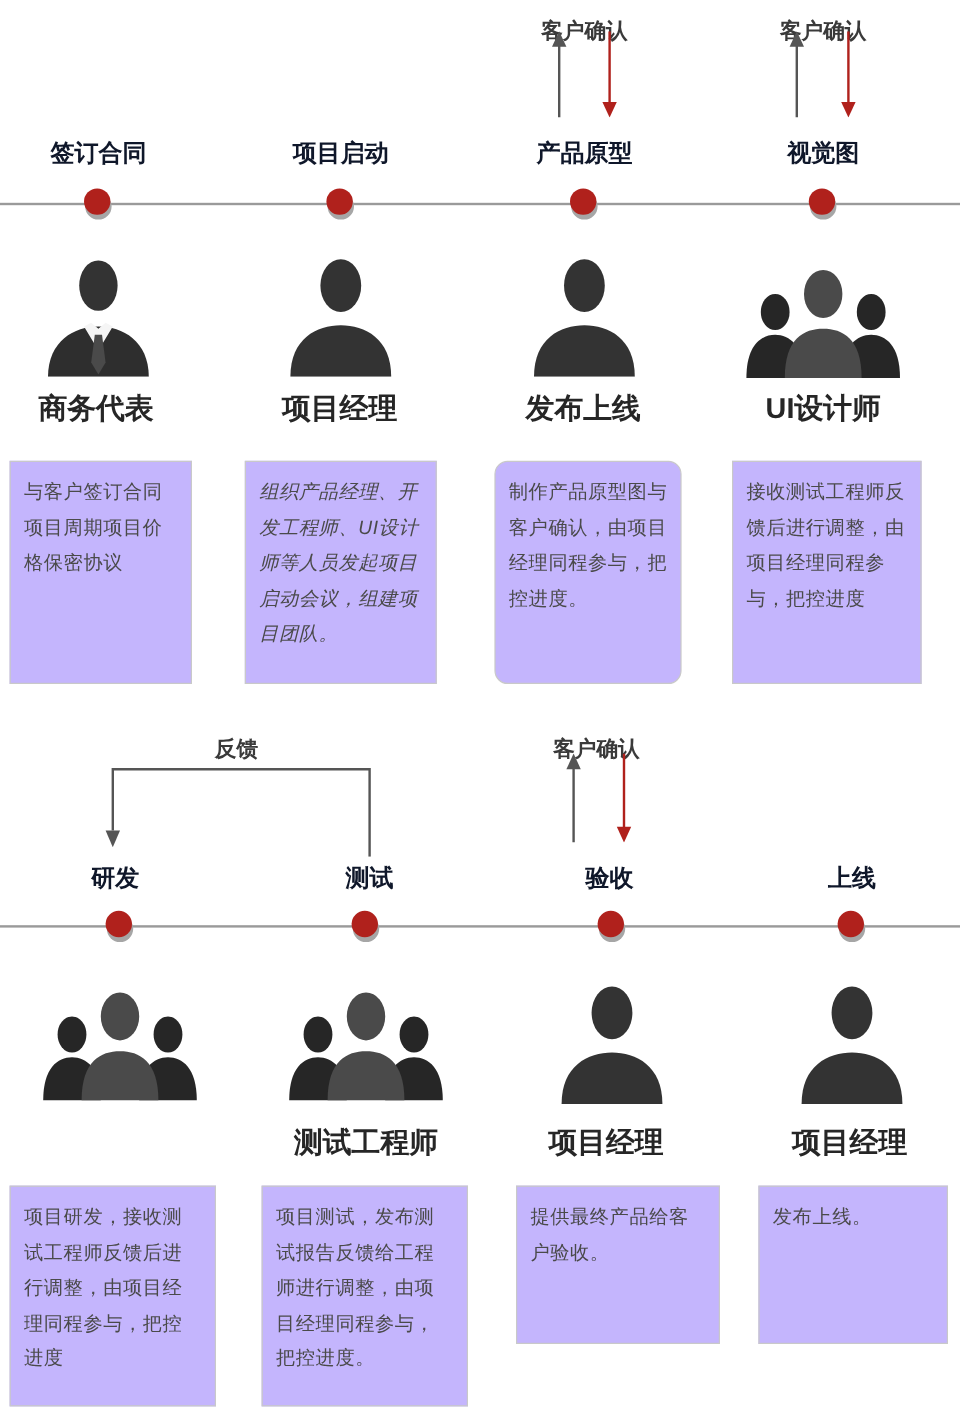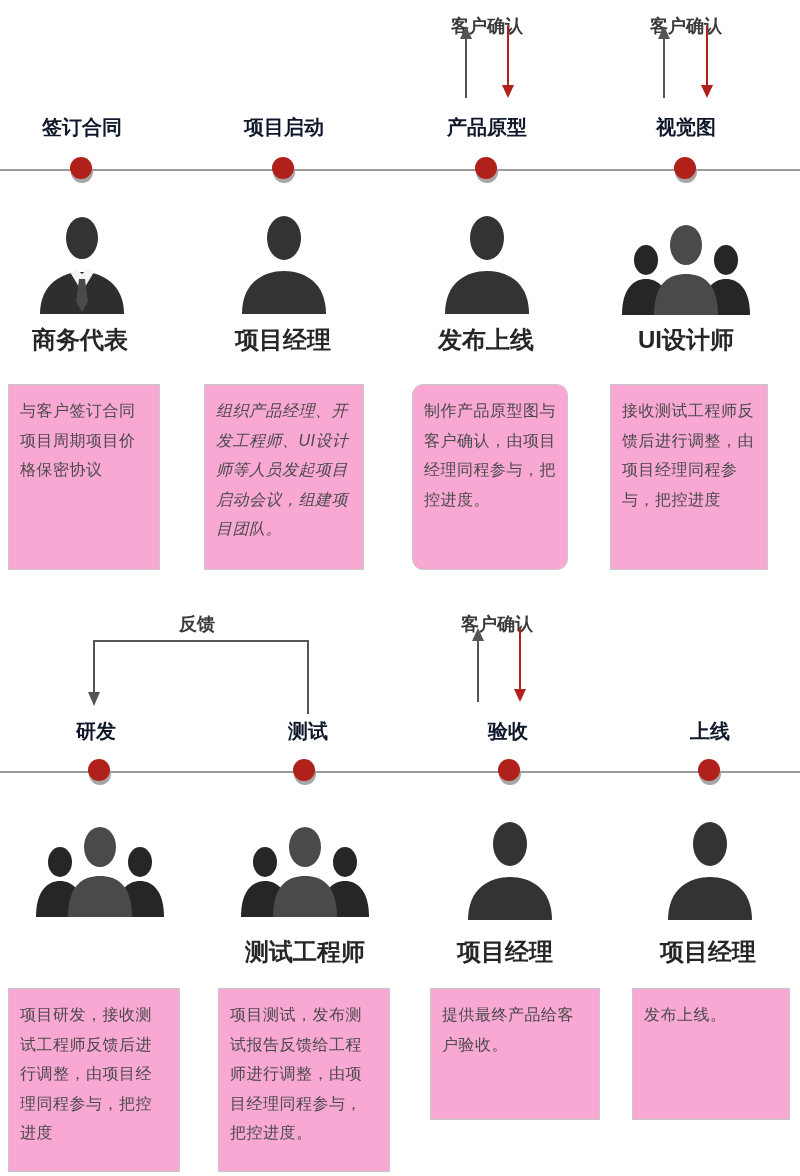--- a/index.html
+++ b/index.html
@@ -28,21 +28,21 @@
   }
   .node .dot {
     position:absolute; left:1px; top:1px; width:22px; height:22px;
     border-radius:50%; background:#b0211c; display:block;
   }
   .role {
     position:absolute; transform:translateX(-50%);
     font-size:24px; font-weight:bold; color:#262626; white-space:nowrap;
   }
   .desc-box {
-    position:absolute; border:1px solid #c9c9c9; background:#f9a8d4;
+    position:absolute; border:1px solid #c9c9c9; background:#c4b5fd;
     padding:11px 11px; font-size:16px; line-height:1.85; color:#4a4a4a;
     letter-spacing:0.5px;
   }
   .avatar { position:absolute; transform:translateX(-50%); }
   .arrow, .loop { position:absolute; }
 </style>
 </head>
 <body>
 
 <div class="canvas">

